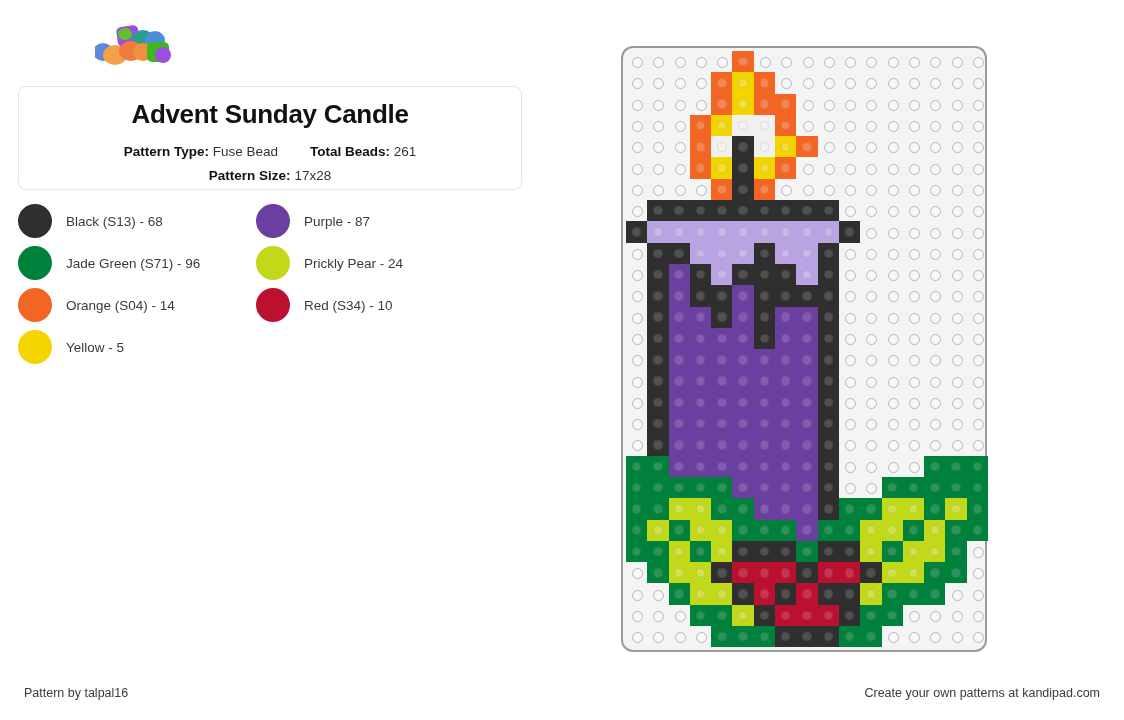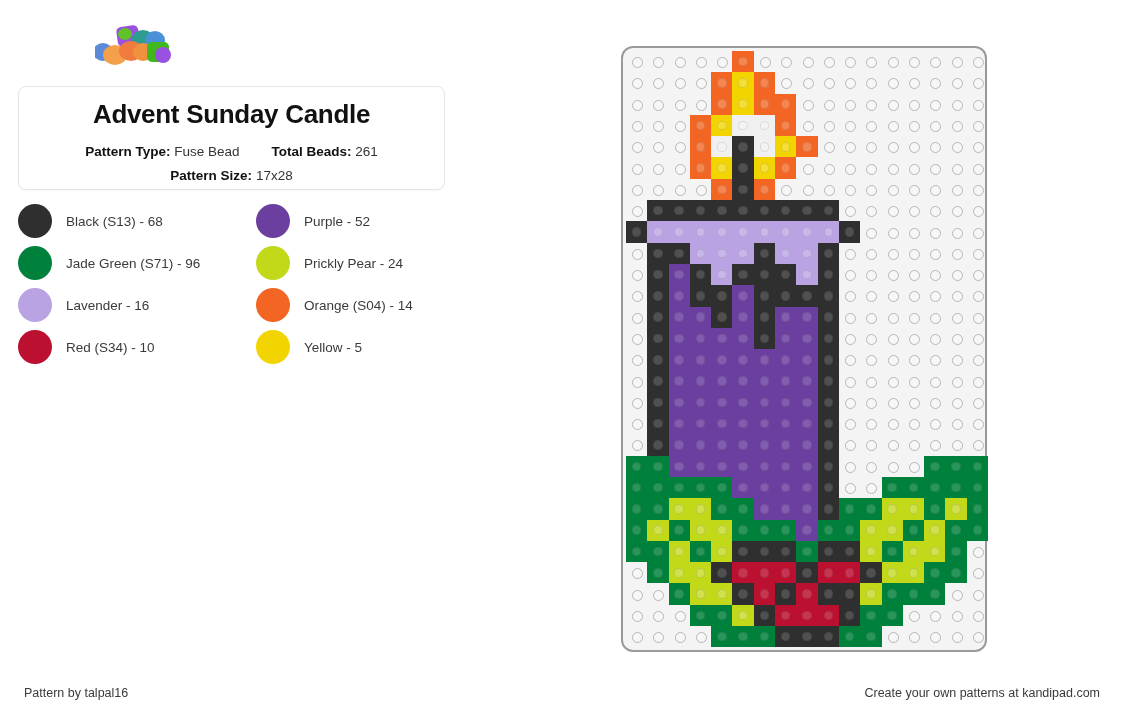--- a/index.html
+++ b/index.html
@@ -26,21 +26,21 @@
     font-size: 42px; font-weight: 700; letter-spacing: -1px;
     line-height: 1;
   }
   .logo-k { color: #2aa6a0; }
   .logo-p { color: #8c5fc4; }
   .logo-beads { position: relative; width: 80px; height: 50px; display:inline-block; }
 
   
   .info-card {
     position: absolute; left: 18px; top: 86px;
-    width: 427px; height: 104px;
+    width: 504px; height: 104px;
     background: #fff;
     border: 1px solid #e6e6e6;
     border-radius: 8px;
     box-shadow: 0 1px 2px rgba(0,0,0,0.03);
     text-align: center;
     padding-top: 12px;
   }
   .pattern-title {
     font-size: 26px; font-weight: 700; color: #111;
     margin: 0 0 10px 0; letter-spacing: -0.3px;
@@ -152,33 +152,29 @@
       </div>
     </div>
 
     <div class="legend" id="legend">
         <div class="legend-item">
           <span class="swatch" style="background: rgb(47, 47, 47);"></span>
           <span class="legend-label">Black (S13) - 68</span>
         </div>
         <div class="legend-item">
           <span class="swatch" style="background: rgb(107, 63, 160);"></span>
-          <span class="legend-label">Purple - 52</span>
+          <span class="legend-label">Purple - 87</span>
         </div>
         <div class="legend-item">
           <span class="swatch" style="background: rgb(0, 129, 59);"></span>
           <span class="legend-label">Jade Green (S71) - 96</span>
         </div>
         <div class="legend-item">
           <span class="swatch" style="background: rgb(194, 217, 26);"></span>
           <span class="legend-label">Prickly Pear - 24</span>
-        </div>
-        <div class="legend-item">
-          <span class="swatch" style="background: rgb(185, 163, 227);"></span>
-          <span class="legend-label">Lavender - 16</span>
         </div>
         <div class="legend-item">
           <span class="swatch" style="background: rgb(242, 101, 34);"></span>
           <span class="legend-label">Orange (S04) - 14</span>
         </div>
         <div class="legend-item">
           <span class="swatch" style="background: rgb(187, 16, 48);"></span>
           <span class="legend-label">Red (S34) - 10</span>
         </div>
         <div class="legend-item">

